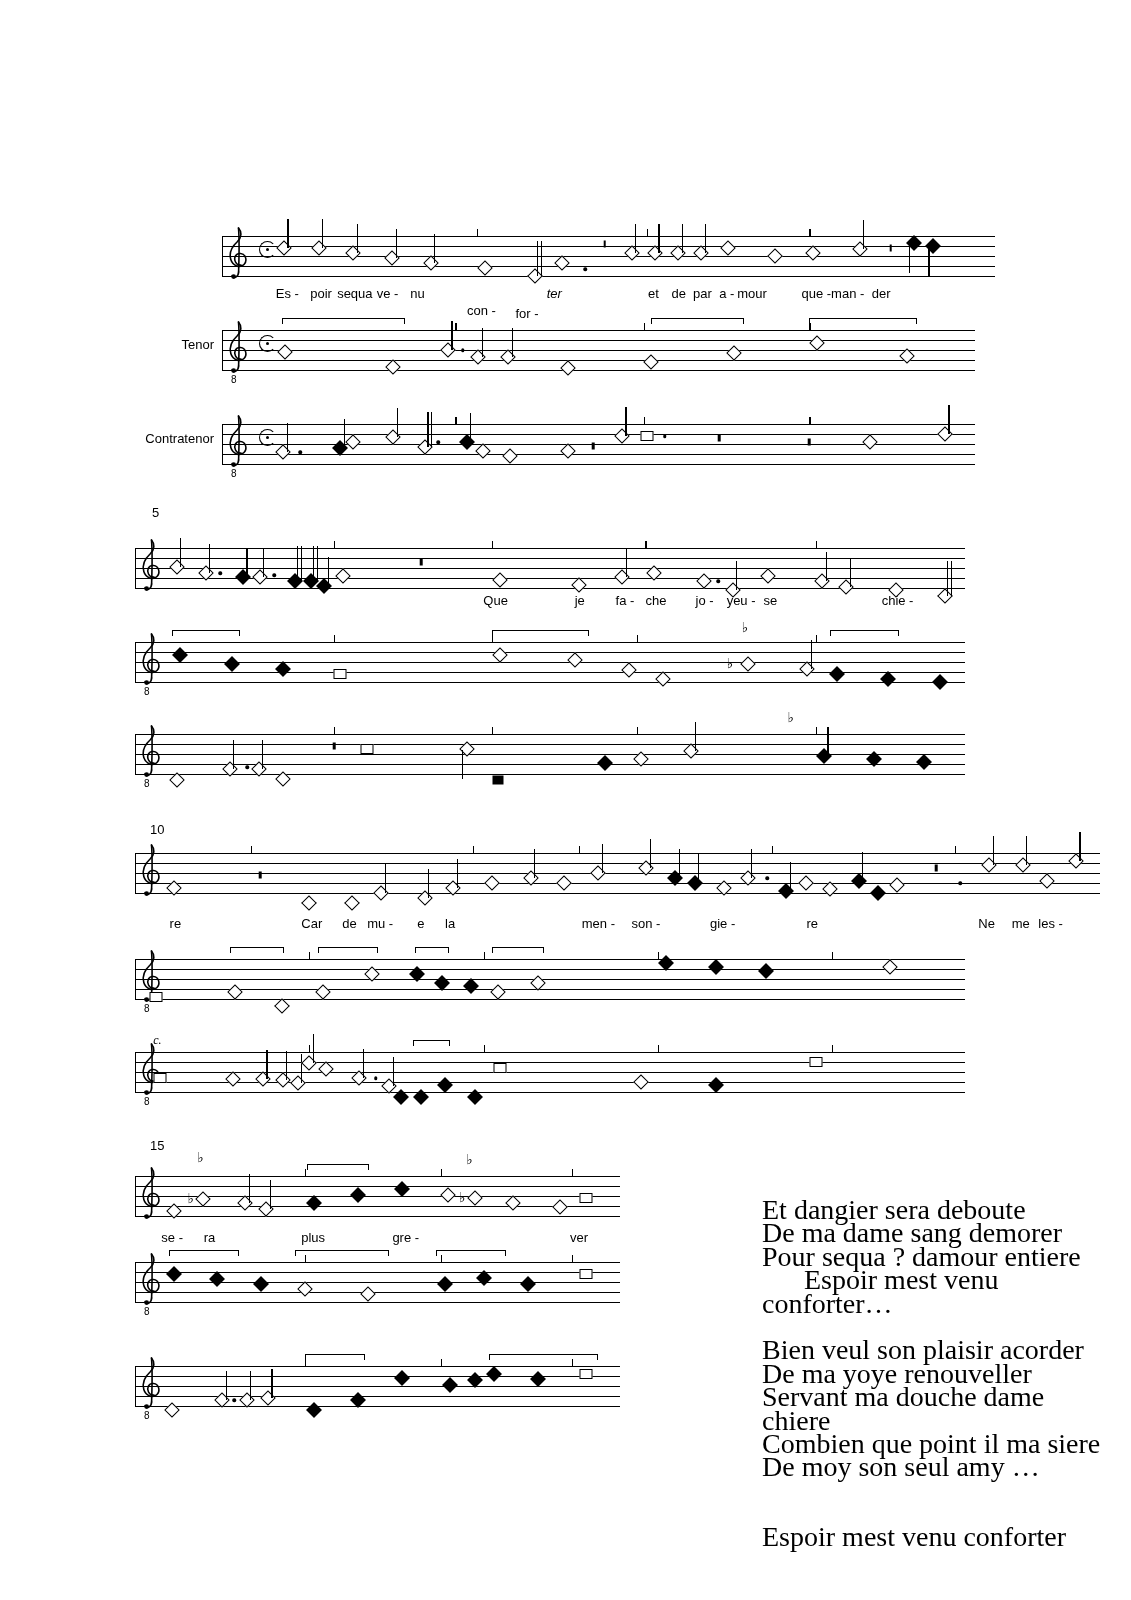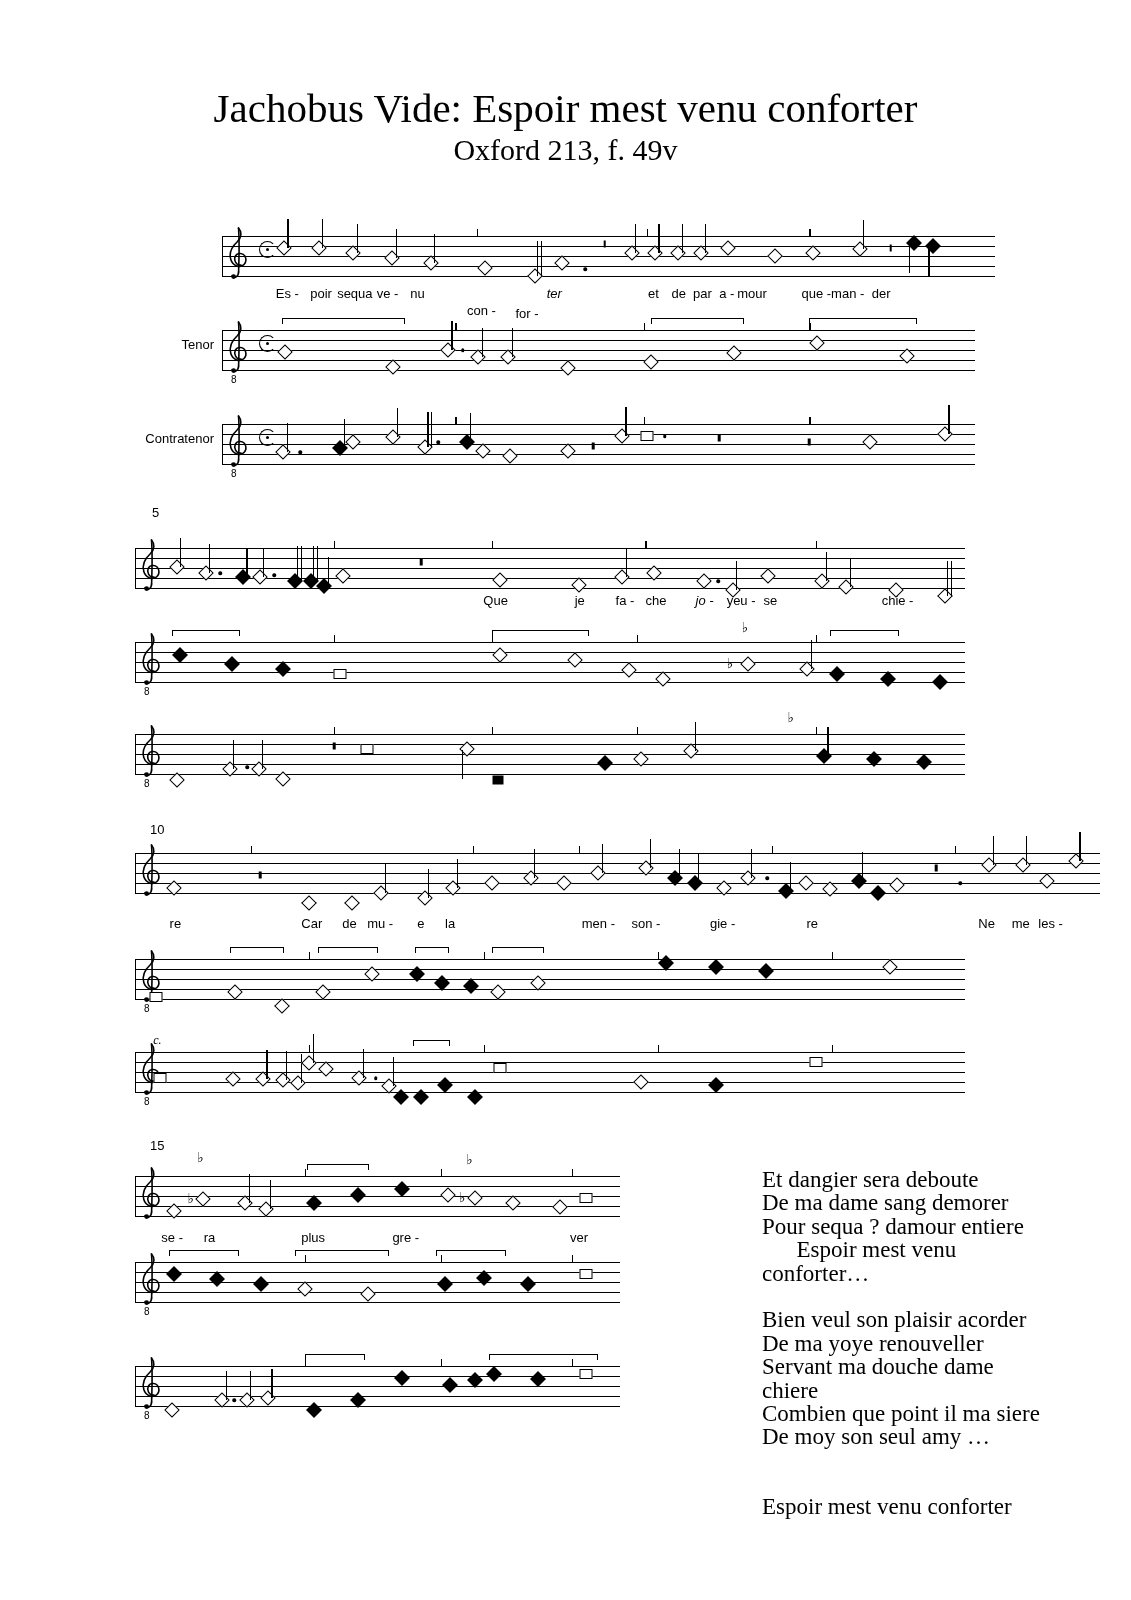--- a/index.html
+++ b/index.html
@@ -40,30 +40,28 @@
         transform:translate(-50%,-50%);}
   .stem{position:absolute;width:1.1px;background:#000;}
   .stem-u{left:3.6px;top:-29px;height:29px;}
   .stem-d{left:-4.7px;top:1px;height:29px;}
   .stem-uu1{left:2.2px;top:-35px;height:35px;}
   .stem-uu2{left:5.8px;top:-35px;height:35px;}
   .lyrics-row{position:absolute;height:16px;}
   .syll{position:absolute;transform:translateX(-35%);font:13px "Liberation Sans",sans-serif;
         white-space:pre;}
   .mnum{position:absolute;font:13px "Liberation Sans",sans-serif;}
-  .poem{position:absolute;left:762px;top:1168px;font-size:23px;line-height:23.4px;
+  .poem{position:absolute;left:762px;top:1198px;font-size:28px;line-height:23.4px;
         white-space:pre;font-family:"Liberation Serif",serif;}
   .poem-line{height:23.4px;}
 </style>
 </head>
 <body>
 
 <div class="page">
-  <div class="title">Jachobus Vide: Espoir mest venu conforter</div>
-  <div class="subtitle">Oxford 213, f. 49v</div>
   <div id="score">
       <div class="staff" style="left: 222px; top: 236px; width: 773px;">
         <div class="staff-lines"></div>
         <div class="start-bar"></div>
         <svg width="26" height="66" viewBox="0 0 26 66" class="clef">
           <g fill="none" stroke="#000" stroke-width="1.6" stroke-linecap="round">
             <path d="M14.5 6 C18 10 17.6 15.5 13.5 19.5 C7 25.5 5 31.5 6.8 37.5 C8.8 44 16 46.5 20 42.5 C23.5 39 22 32 16.5 31.5 C11.5 31.1 9.5 36 11.5 40 C12.6 42.2 14.8 43.3 17 43"></path>
             <path d="M14.5 6 C15.5 18 15.2 32 14.6 50"></path>
             <path d="M14.6 50 C14.4 55 9.6 57 8.2 53.8"></path>
           </g>
@@ -552,21 +550,21 @@
         </div>
         <div class="nw" style="left: 95%; top: 28px;">
           <div class="g g-f"></div>
         </div>
       </div>
       <div class="lyrics-row" style="left: 135px; top: 593px; width: 830px;">
         <div class="syll" style="left: 43%;">Que</div>
         <div class="syll" style="left: 53.4%;">je</div>
         <div class="syll" style="left: 58.7%;">fa -</div>
         <div class="syll" style="left: 62.4%;">che</div>
-        <div class="syll" style="left: 68.3%; font-style: italic;">jo -</div>
+        <div class="syll" style="left: 68.3%;">jo -</div>
         <div class="syll" style="left: 72.5%;">yeu -</div>
         <div class="syll" style="left: 76.3%;">se</div>
         <div class="syll" style="left: 91.3%;">chie -</div>
       </div>
       <div class="mnum" style="left: 150px; top: 822px;">10</div>
       <div class="staff" style="left: 135px; top: 853px; width: 965px;">
         <div class="staff-lines"></div>
         <div class="start-bar"></div>
         <svg width="26" height="66" viewBox="0 0 26 66" class="clef">
           <g fill="none" stroke="#000" stroke-width="1.6" stroke-linecap="round">

